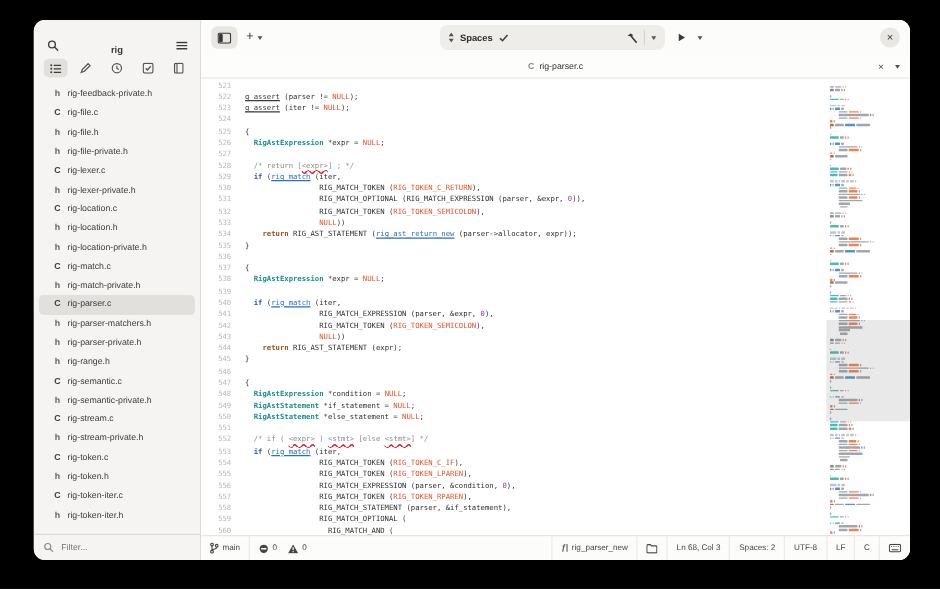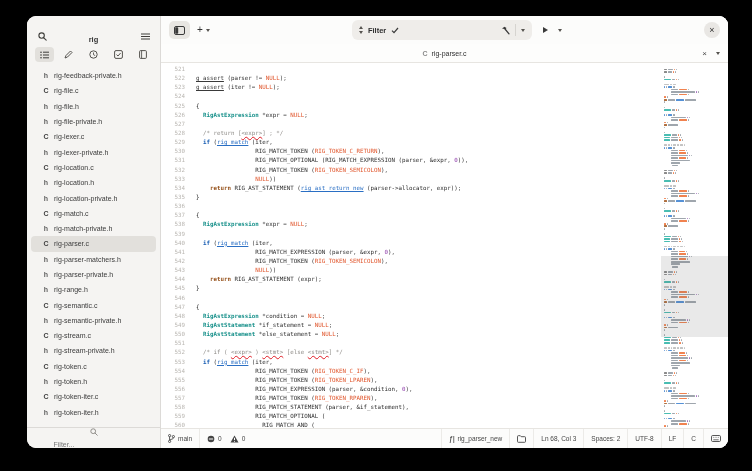--- a/index.html
+++ b/index.html
@@ -18,21 +18,21 @@
   .sb-tab{display:flex;align-items:center;justify-content:center;width:19px;height:15px;
     border-radius:4px;color:#55534f;}
   .sb-tab.active{background:#e2e0dc;}
   .sb-list{flex:1;overflow:hidden;padding:3px 4px 0 4px;}
   .sb-item{height:15.3px;display:flex;align-items:center;gap:5px;padding-left:12px;
     border-radius:4px;font-size:7px;color:#3a3a3a;white-space:nowrap;}
   .sb-item.selected{background:#e2e0dc;}
   .ficon{width:6px;text-align:center;font-weight:700;font-size:7px;}
   .ficon.c{color:#3f3f3f;} .ficon.h{color:#5f5f5f;}
   .sb-filter{height:20px;border-top:1px solid #dcdad7;display:flex;align-items:center;
-    gap:4px;padding:0 8px;color:#9b9995;font-size:7px;flex-direction:column;}
+    gap:4px;padding:0 8px;color:#9b9995;font-size:7px;}
   .sb-filter input{border:none;background:transparent;outline:none;font-size:7px;width:80px;
     font-family:"Liberation Sans",sans-serif;color:#555;}
   
   .main{flex:1;display:flex;flex-direction:column;background:#ffffff;min-width:0;}
   .toolbar{height:28px;display:flex;align-items:center;padding:0 8px;background:#fcfcfb;}
   .tb-btn{height:18px;display:flex;align-items:center;gap:3px;padding:0 5px;border-radius:5px;
     color:#333;font-size:9px;}
   .tb-btn.pressed{background:#e8e6e2;}
   .plus{font-size:10px;color:#333;line-height:1;}
   .caret{width:0;height:0;border-left:2.8px solid transparent;border-right:2.8px solid transparent;
@@ -275,21 +275,21 @@
         <span class="plus">+</span>
         <span class="caret"></span>
       </div>
 
       <div style="margin-left:auto;"></div>
       <div class="omnibar">
         <span class="sorticon">
             <span class="up"></span>
             <span class="dn"></span>
           </span>
-        <span class="omni-status">Filter</span>
+        <span class="omni-status">Spaces</span>
         <span>
           <svg width="8" height="7" viewBox="0 0 8 7">
               <path d="M1 3.6 L3 5.6 L7 1" fill="none" stroke="#3a3a3a" stroke-width="1.2"></path>
             </svg>
         </span>
         <span style="margin-left:auto;"></span>
         <span>
           <svg width="9" height="9" viewBox="0 0 9 9">
               <path d="M1 2.5 L3.5 0.8 L5.5 2 L4.5 3.2 Z" fill="#3a3a3a"></path>
               <line x1="4" y1="3" x2="8" y2="7.8" stroke="#3a3a3a" stroke-width="1.3" stroke-linecap="round"></line>

